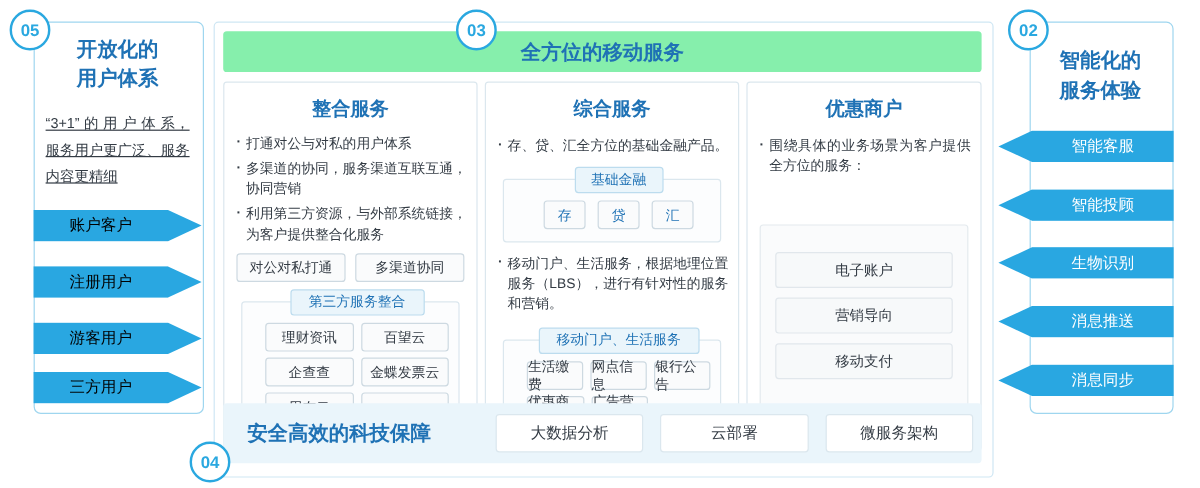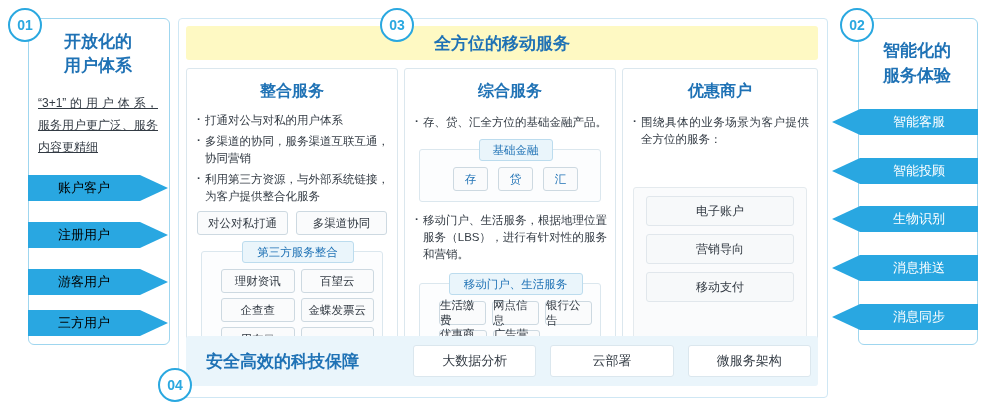--- a/index.html
+++ b/index.html
@@ -163,21 +163,21 @@
     border: 1px solid #cfe7f4;
     border-radius: 4px;
     background: #ffffff;
   }
   #center-header {
     position: absolute;
     left: 186px;
     top: 26px;
     width: 632px;
     height: 34px;
-    background: #fef9c3;
+    background: #86efac;
     border-radius: 3px;
     display: flex;
     align-items: center;
     justify-content: center;
     color: #1f72b5;
     font-size: 17px;
     font-weight: bold;
     z-index: 5;
   }
 
@@ -292,20 +292,21 @@
   }
   #eco-inner {
     position: absolute;
     left: 0; right: 0;
     top: 118px;
     bottom: 10px;
     margin: 0 10px;
     border: 1px solid #e4eaee;
     border-radius: 3px;
     background: #fafbfc;
+    padding-top: 14px;
     box-sizing: border-box;
   }
 
   
   #footer {
     position: absolute;
     left: 186px;
     top: 336px;
     width: 632px;
     height: 50px;
@@ -332,21 +333,21 @@
     display: flex;
     align-items: center;
     justify-content: center;
     font-size: 13px;
     color: #333b44;
   }
 </style>
 </head>
 <body>
 
-<div class="badge" style="left:8px; top:8px;">01</div>
+<div class="badge" style="left:8px; top:8px;">05</div>
 <div id="left-panel"></div>
 <div id="left-title">
   <div>开放化的</div>
   <div>用户体系</div>
 </div>
 <div id="left-desc">“3+1” 的 用 户 体 系，服务用户更广泛、服务内容更精细</div>
 
 <div class="left-arrow" style="top:175px;">
   <div class="body">账户客户</div>
   <div class="head"></div>

